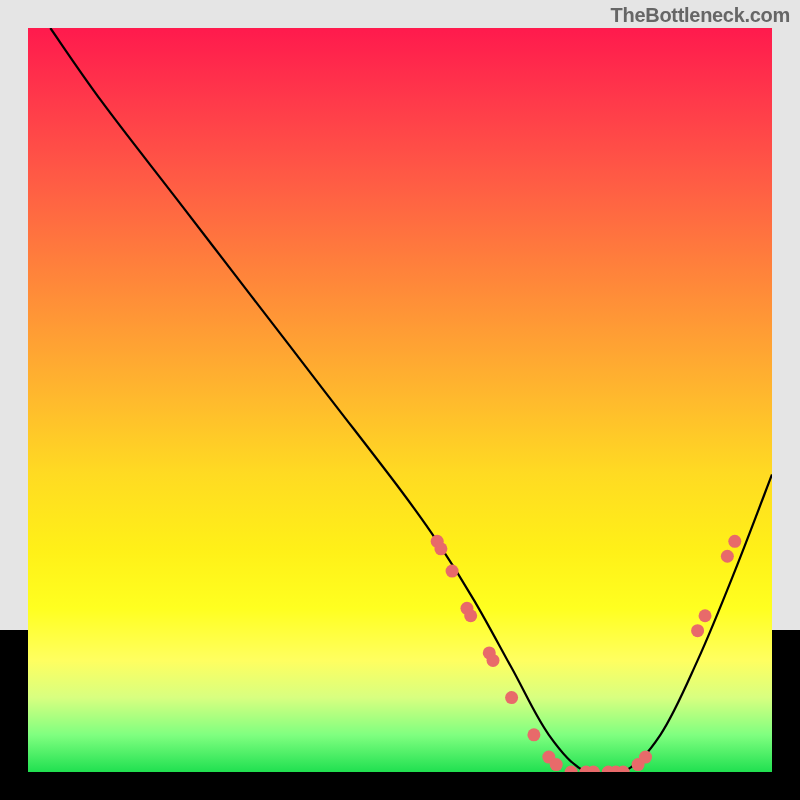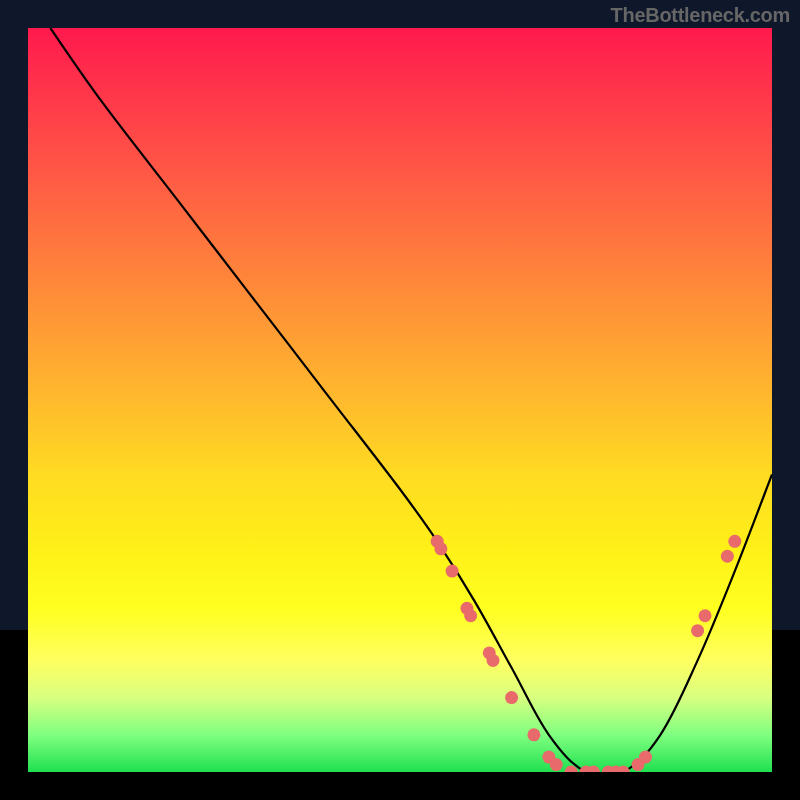--- a/index.html
+++ b/index.html
@@ -1,17 +1,17 @@
 <!DOCTYPE html>
 <html><head>
 <meta charset="utf-8">
 <style>
   * { margin: 0; padding: 0; box-sizing: border-box; }
   body { background: #000; width: 800px; height: 800px; position: relative; font-family: Arial, sans-serif; }
-  .frame { position: absolute; top: 0; left: 0; width: 800px; height: 630px; background: #0f172a; }
+  .frame { position: absolute; top: 0; left: 0; width: 800px; height: 630px; background: #e5e5e5; }
   .plot-area { position: absolute; top: 28px; left: 28px; width: 744px; height: 744px; overflow: hidden; }
   .gradient-bg { position: absolute; top: 0; left: 0; width: 100%; height: 100%;
     background: linear-gradient(to bottom,
       #ff1a4d 0%,
       #ff3a4a 10%,
       #ff5a45 20%,
       #ff7a3d 30%,
       #ff9a35 40%,
       #ffba2d 50%,
       #ffdb22 60%,

